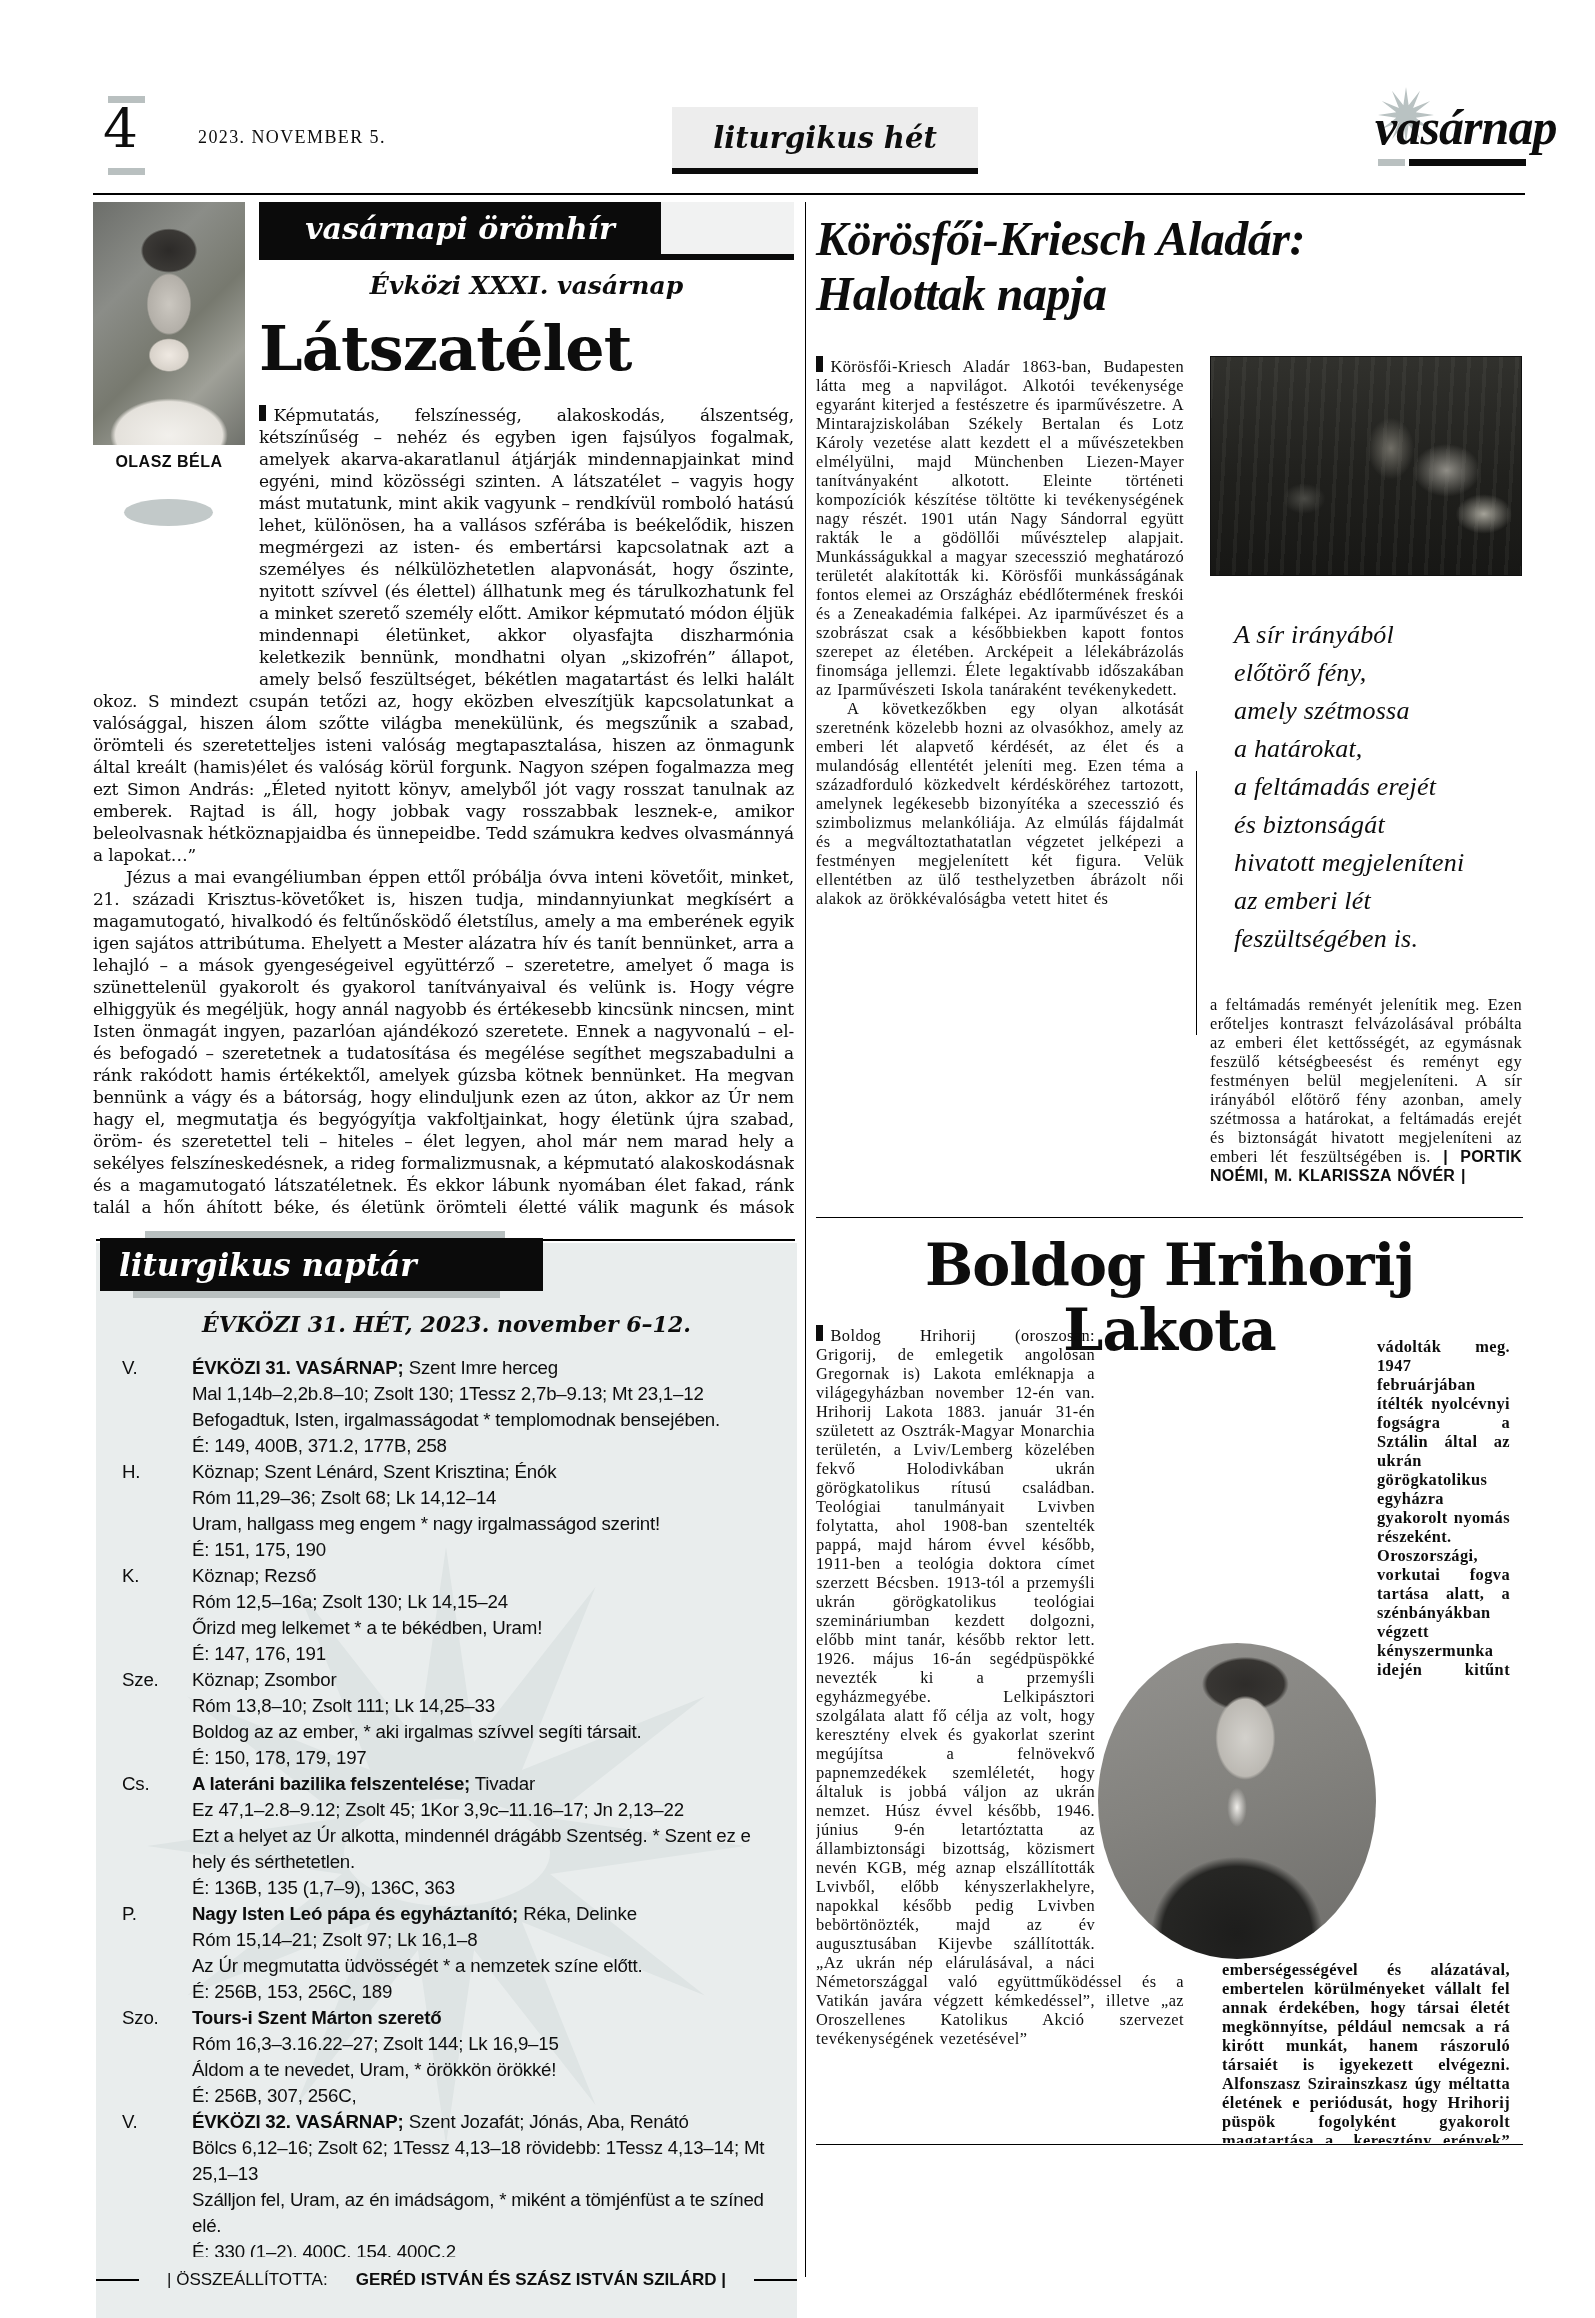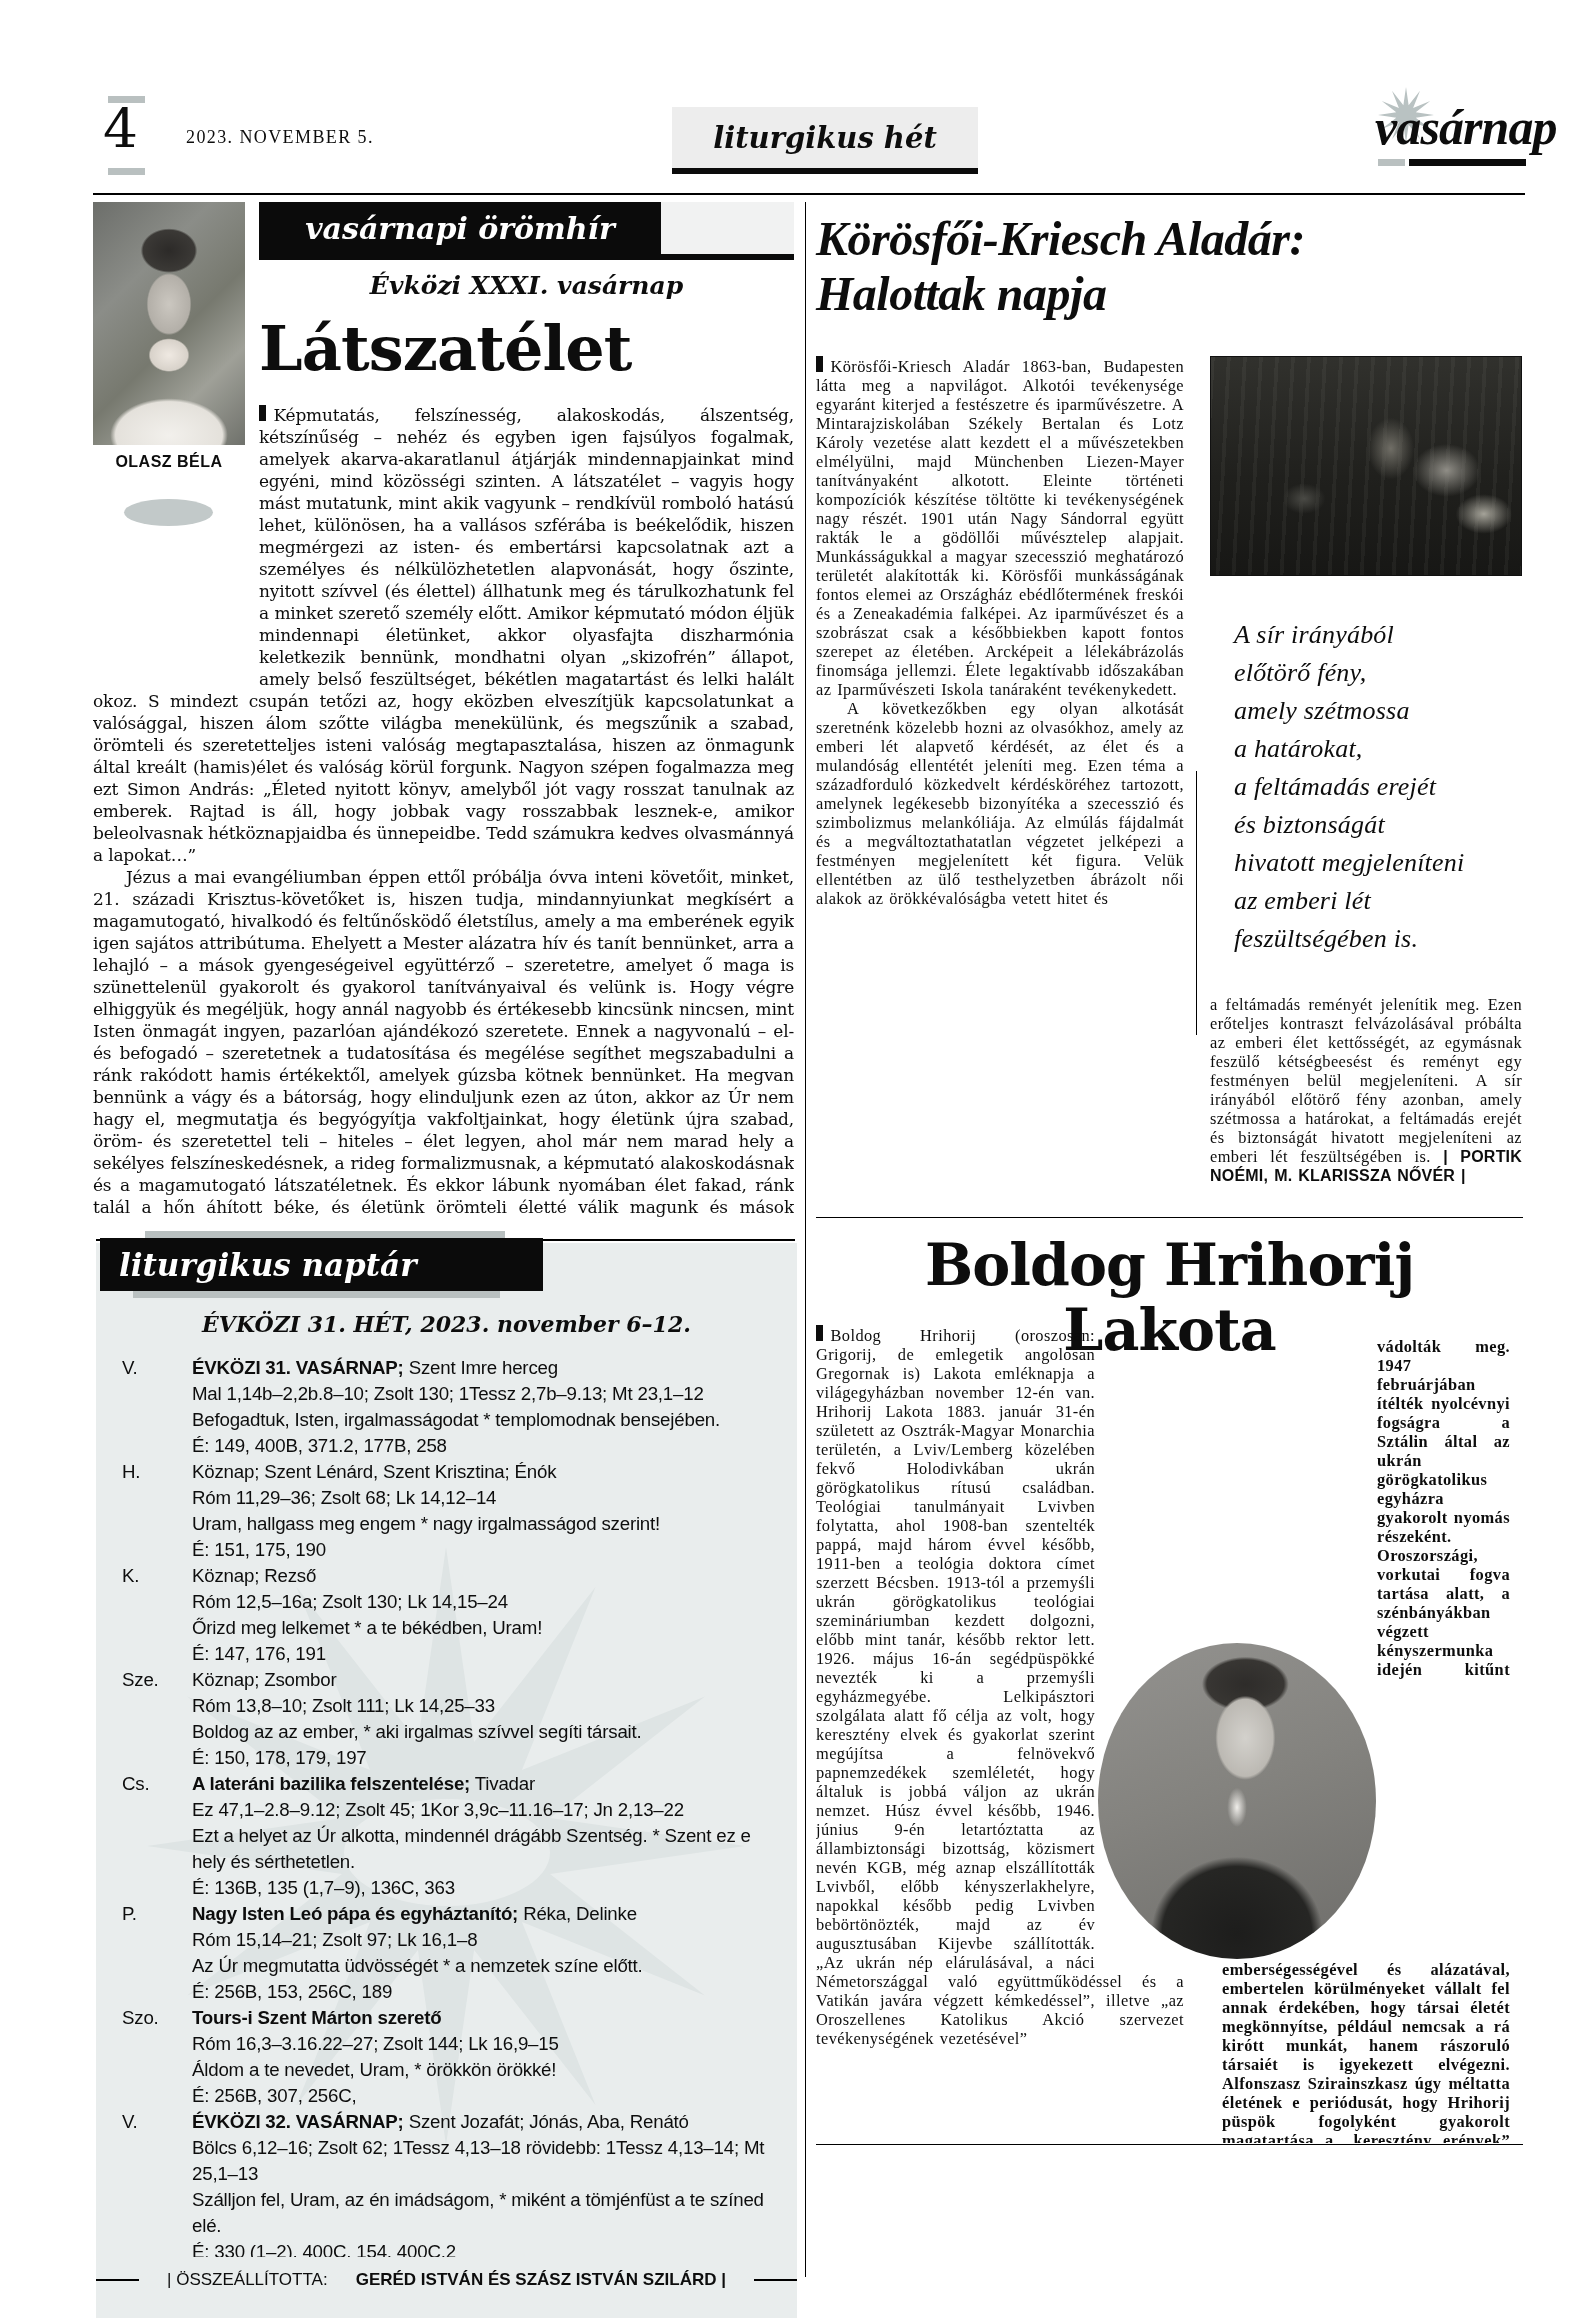--- a/index.html
+++ b/index.html
@@ -3,21 +3,21 @@
 <meta charset="utf-8">
 <style>
   html,body{margin:0;padding:0;background:#ffffff;}
   #page{position:relative;width:1595px;height:2319px;background:#fff;color:#0d0d0d;overflow:hidden;
         font-family:"Liberation Serif",serif;}
   .abs{position:absolute;}
 
   
   .gray-bar{background:#b9c0c0;}
   #page-number{left:103px;top:102px;font:400 55px/55px "DejaVu Serif",serif;}
-  #issue-date{left:186px;top:127px;font:400 18px "Liberation Serif",serif;letter-spacing:1.4px;}
+  #issue-date{left:198px;top:127px;font:400 18px "Liberation Serif",serif;letter-spacing:1.4px;}
   #section-box{left:672px;top:107px;width:306px;height:61px;background:#ededed;
       display:flex;align-items:center;justify-content:center;
       font:700 italic 29px "DejaVu Serif",serif;}
   #section-bar{left:672px;top:168px;width:306px;height:6px;background:#0b0b0b;}
   .star{clip-path:polygon(100% 50%,67.4% 54.7%,93.3% 75%,62.7% 62.7%,75% 93.3%,54.7% 67.4%,50% 100%,45.3% 67.4%,25% 93.3%,37.3% 62.7%,6.7% 75%,32.6% 54.7%,0% 50%,32.6% 45.3%,6.7% 25%,37.3% 37.3%,25% 6.7%,45.3% 32.6%,50% 0%,54.7% 32.6%,75% 6.7%,62.7% 37.3%,93.3% 25%,67.4% 45.3%);}
   #brand-star{left:1378px;top:87px;width:56px;height:56px;background:#b9c2c2;}
   #brand-name{left:1375px;top:102px;font:700 italic 50px/51px "Liberation Serif",serif;letter-spacing:-0.9px;}
   #brand-bar-gray{left:1378px;top:159px;width:27px;height:6.5px;background:#b9c0c0;}
   #brand-bar{left:1409px;top:159px;width:117px;height:6.5px;background:#0b0b0b;}
   #header-rule{left:93px;top:193px;width:1432px;height:1.9px;background:#000;}

